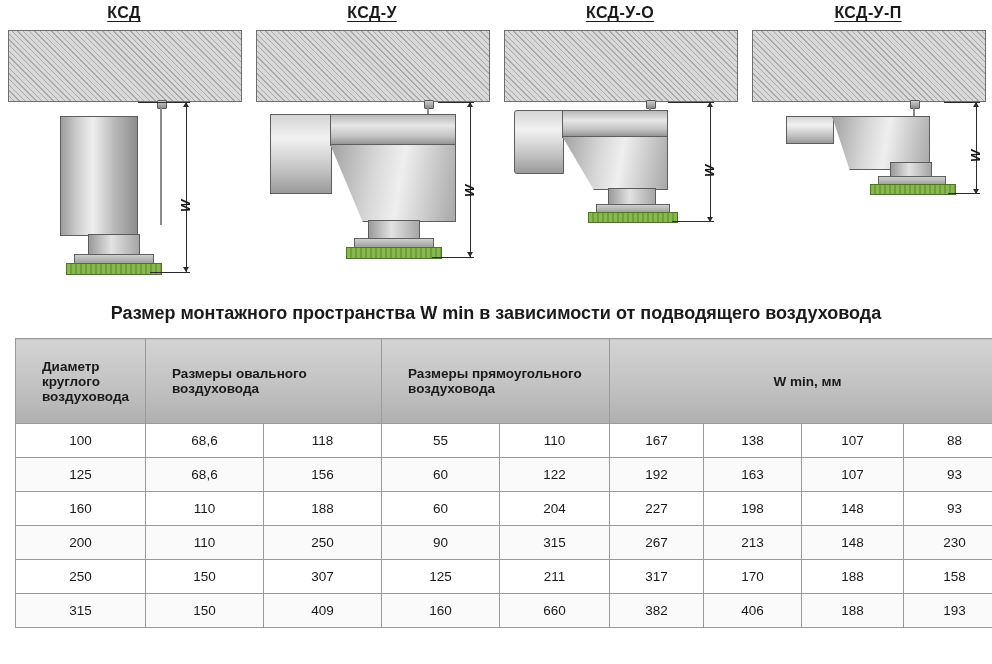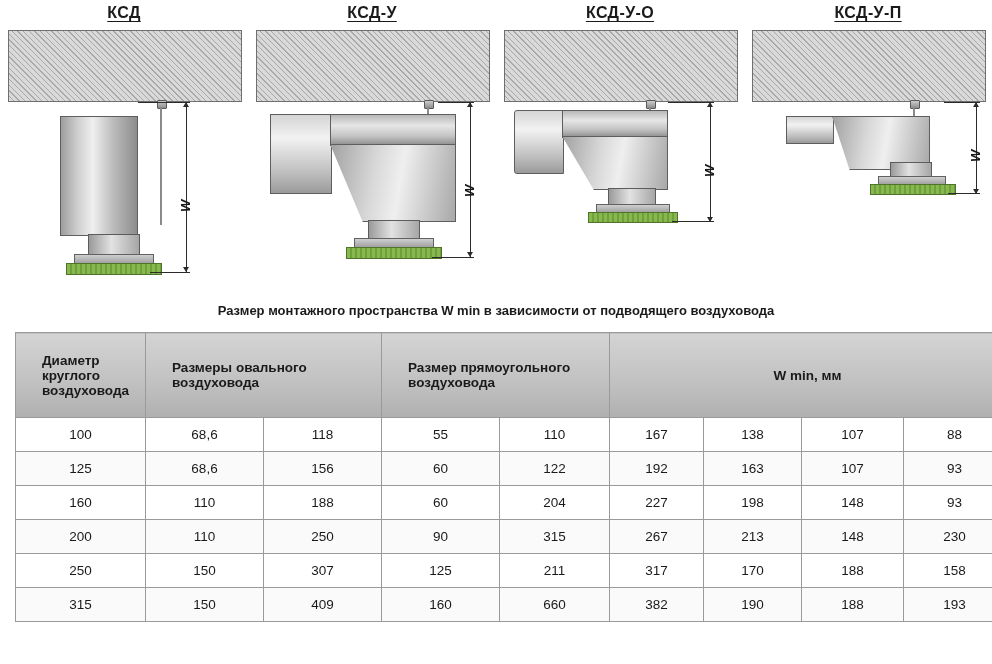--- a/index.html
+++ b/index.html
@@ -122,21 +122,21 @@
     font-weight:bold;
     font-style:italic;
     transform:rotate(-90deg);
     transform-origin:left top;
     white-space:nowrap;
   }
 
   
   .caption{
     text-align:center;
-    font-size:13px;
+    font-size:18px;
     font-weight:bold;
     margin:18px 0 14px 0;
   }
 
   
   table{
     border-collapse:collapse;
     width:990px;
     margin:0 15px;
     table-layout:fixed;
@@ -269,21 +269,21 @@
       <col style="width:110px">
     <col style="width:94px">
       <col style="width:98px">
       <col style="width:102px">
       <col style="width:102px">
   </colgroup>
   <thead>
     <tr>
       <th class="group left">Диаметр круглого воздуховода</th>
       <th class="group left" colspan="2">Размеры овального воздуховода</th>
-      <th class="group left" colspan="2">Размер прямоугольного воздуховода</th>
+      <th class="group left" colspan="2">Размеры прямоугольного воздуховода</th>
       <th class="group" colspan="4">W min, мм</th>
     </tr>
   </thead>
   <tbody>
     <tr>
       <td>100</td>
       <td>68,6</td>
       <td>118</td>
       <td>55</td>
       <td>110</td>
@@ -336,18 +336,18 @@
       <td>188</td>
       <td>158</td>
     </tr>
     <tr>
       <td>315</td>
       <td>150</td>
       <td>409</td>
       <td>160</td>
       <td>660</td>
       <td>382</td>
-      <td>190</td>
+      <td>406</td>
       <td>188</td>
       <td>193</td>
     </tr>
   </tbody>
 </table>
 
 </body></html>

